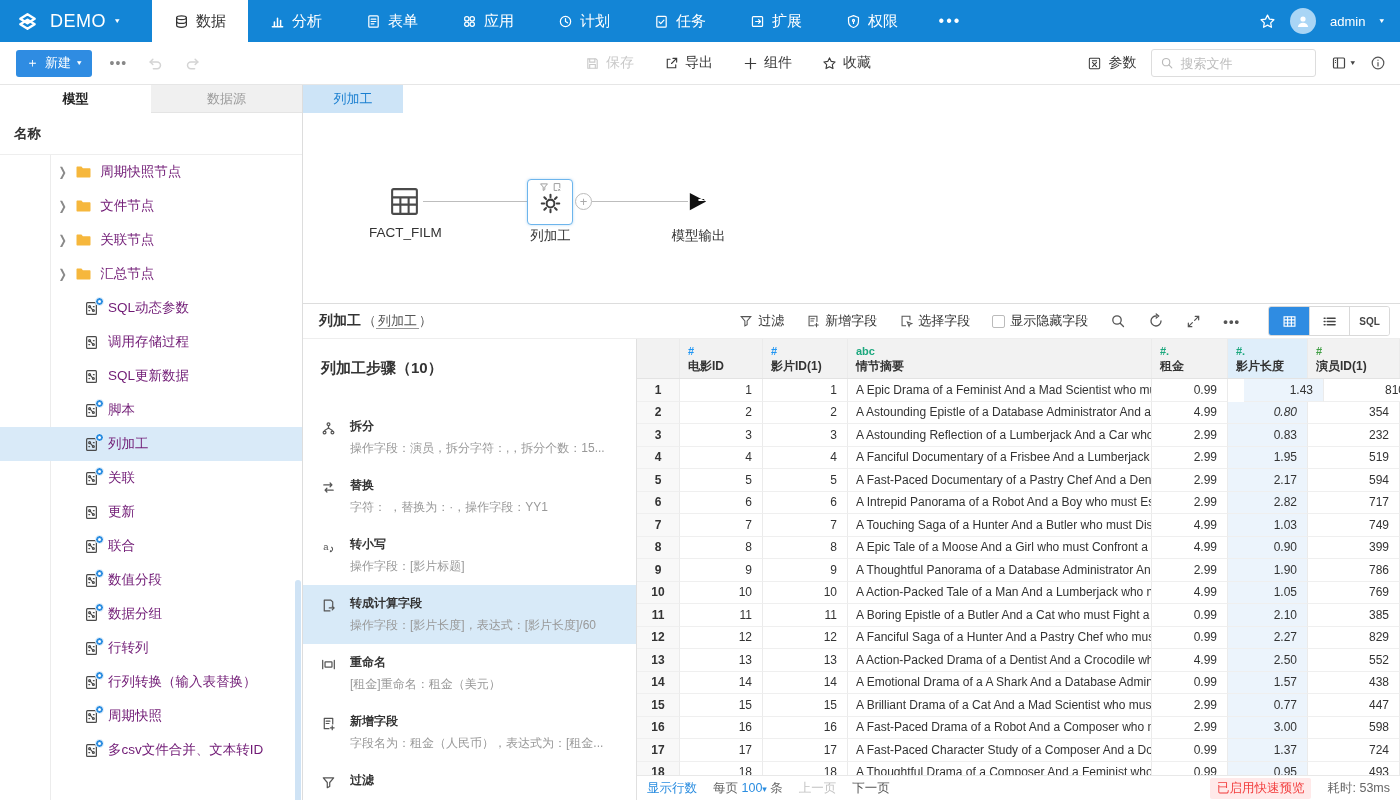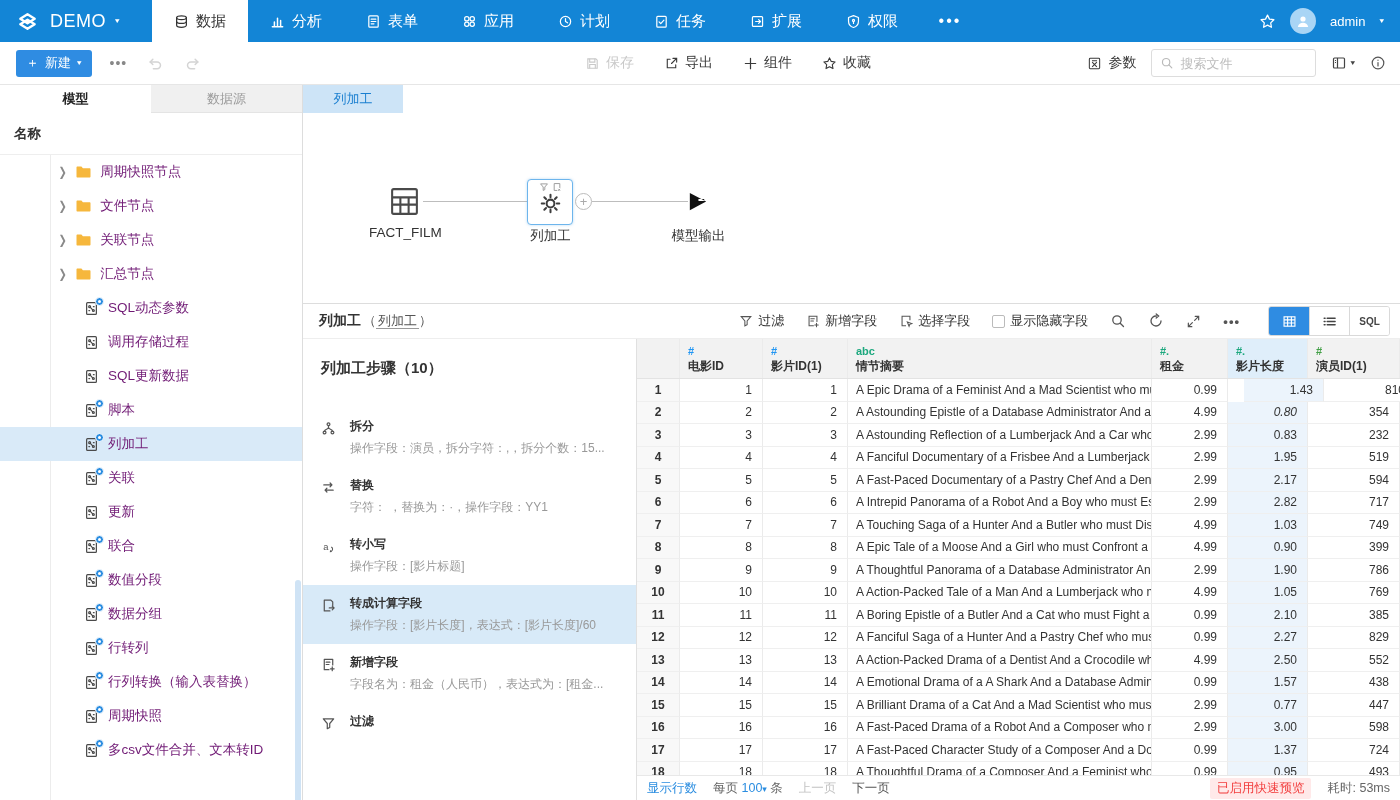--- a/index.html
+++ b/index.html
@@ -720,20 +720,32 @@
                     </svg>
                   </span>
                   <div class="step-text">
                     <div class="step-name">转成计算字段</div>
                     <div class="step-desc">操作字段：[影片长度]，表达式：[影片长度]/60</div>
                   </div>
                 </div>
                 <div class="step">
                   <span class="ico">
                     <svg viewBox="0 0 16 16" width="15" height="15" fill="none" stroke="currentColor" stroke-width="1.3" stroke-linecap="round" stroke-linejoin="round">
+                      <rect x="4.3" y="5.2" width="7.4" height="5.6" rx="0.5"></rect>
+                      <path d="M1.8 3.6v8.8M14.2 3.6v8.8"></path>
+                    </svg>
+                  </span>
+                  <div class="step-text">
+                    <div class="step-name">重命名</div>
+                    <div class="step-desc">[租金]重命名：租金（美元）</div>
+                  </div>
+                </div>
+                <div class="step">
+                  <span class="ico">
+                    <svg viewBox="0 0 16 16" width="15" height="15" fill="none" stroke="currentColor" stroke-width="1.3" stroke-linecap="round" stroke-linejoin="round">
                       <path d="M12.5 8.5v-6h-9v11h5"></path>
                       <path d="M5.5 5.5h4M5.5 8h3"></path>
                       <path d="M12 10.6v4M10 12.6h4"></path>
                     </svg>
                   </span>
                   <div class="step-text">
                     <div class="step-name">新增字段</div>
                     <div class="step-desc">字段名为：租金（人民币），表达式为：[租金...</div>
                   </div>
                 </div>

